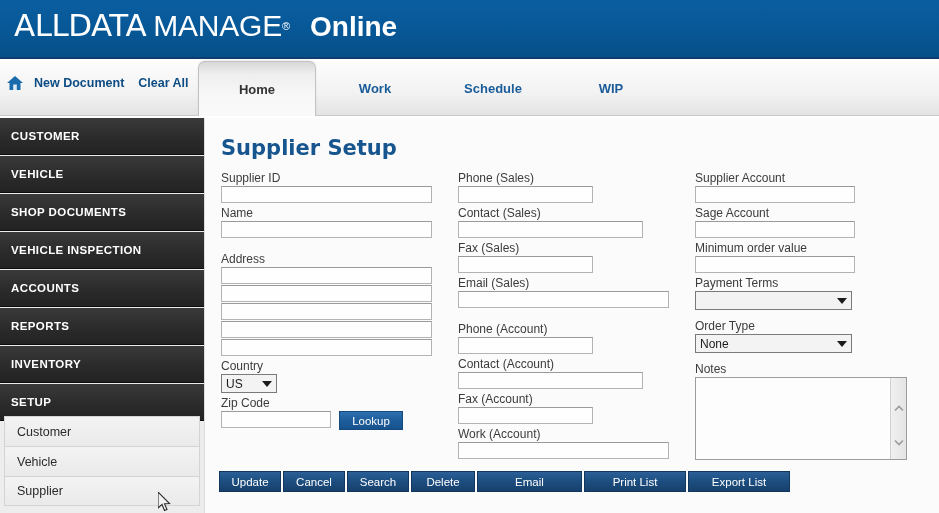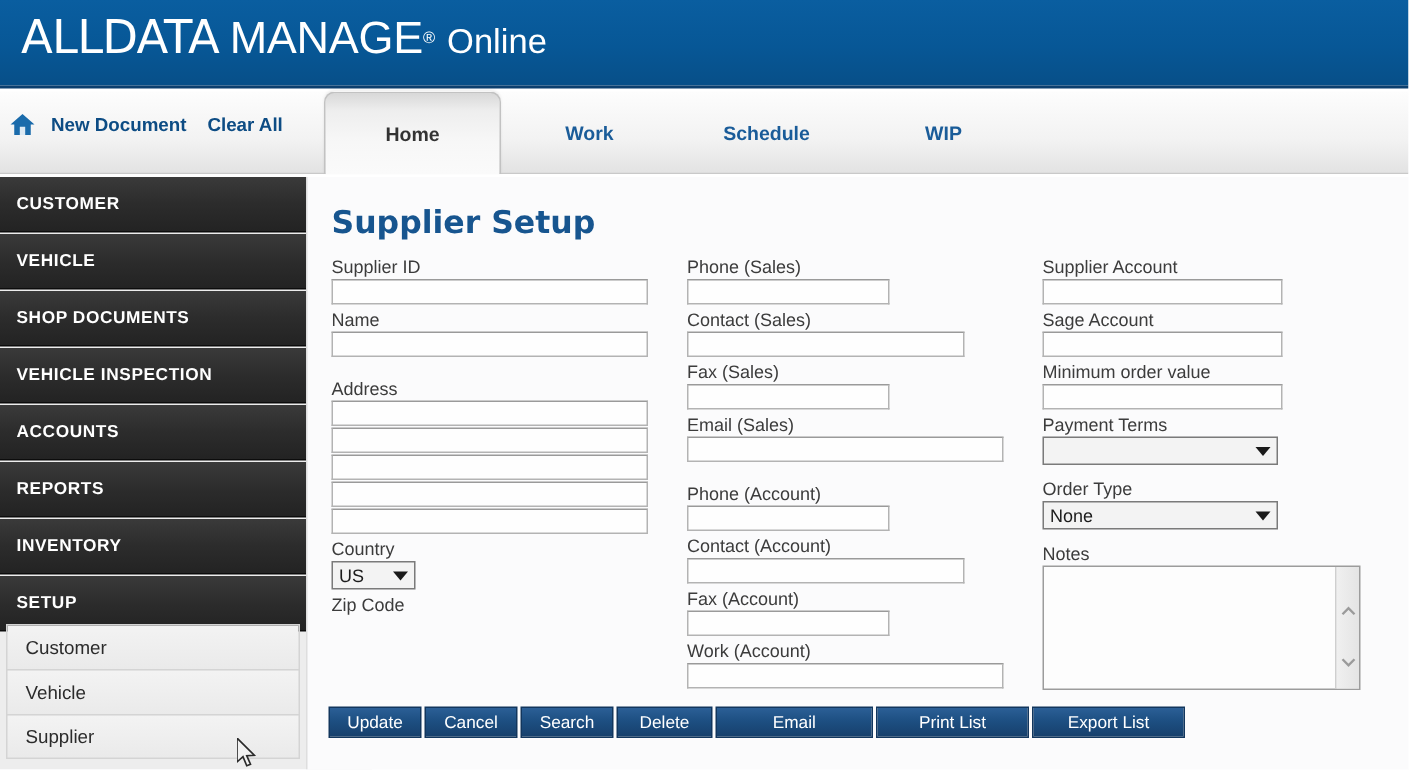--- a/index.html
+++ b/index.html
@@ -21,35 +21,35 @@
   .logo { position: absolute; left: 14px; top: 7px; white-space: nowrap; color: #ffffff; }
   .logo .alldata {
     font-size: 31px; font-weight: normal; letter-spacing: -0.5px;
     font-family: "DejaVu Sans", sans-serif;
   }
   .logo .manage {
     font-size: 30px; font-weight: normal; letter-spacing: -0.2px; margin-left: 7px;
     font-family: "Liberation Sans", sans-serif;
   }
   .logo .tm { font-size: 11px; vertical-align: super; }
-  .logo .online { font-size: 23px; font-weight: normal; margin-left: 8px; }
+  .logo .online { font-size: 28px; font-weight: bold; margin-left: 20px; }
 
   
   .tabstrip {
     position: absolute; left: 0; top: 61px; width: 939px; height: 55px;
     background: linear-gradient(to bottom, #fdfdfd 0%, #f2f2f2 60%, #e3e3e3 100%);
     border-bottom: 1px solid #c9c9c9;
   }
   .toolbar { position: absolute; left: 6px; top: 14px; display: flex; align-items: center; }
   .home-icon { width: 18px; height: 16px; position: relative; margin-right: 10px; }
   .toolbar a {
     color: #0d4c84; font-size: 12.5px; font-weight: bold;
     text-decoration: none; margin-right: 14px; white-space: nowrap;
   }
-  .tabs { position: absolute; left: 216px; top: 0; height: 55px; display: flex; }
+  .tabs { position: absolute; left: 198px; top: 0; height: 55px; display: flex; }
   .tab {
     position: relative; width: 118px; height: 55px;
     display: flex; align-items: center; justify-content: center;
     font-size: 13px; font-weight: bold; color: #1a5c99; cursor: pointer;
   }
   .tab.active {
     background: linear-gradient(to bottom, #d8d8d8 0%, #eeeeee 22%, #f7f7f7 60%, #fafafa 100%);
     border: 1px solid #c2c2c2; border-bottom: none;
     border-radius: 7px 7px 0 0; color: #333333;
     box-shadow: 0 -1px 2px rgba(0,0,0,.08);
@@ -265,20 +265,24 @@
       </div>
       <div class="fld">
         <span class="lbl">Country</span>
         <div class="sel w56">
           <span>US</span>
           <span class="chev"></span>
         </div>
       </div>
       <div class="fld">
         <span class="lbl">Zip Code</span>
+        <div class="zip-row">
+          <div class="inp w110" style="width:110px"></div>
+          <div class="btn-lookup">Lookup</div>
+        </div>
       </div>
     </div>
 
     <div class="col col-2">
       <div class="fld">
         <span class="lbl">Phone (Sales)</span>
         <div class="inp w135"></div>
       </div>
       <div class="fld">
         <span class="lbl">Contact (Sales)</span>

